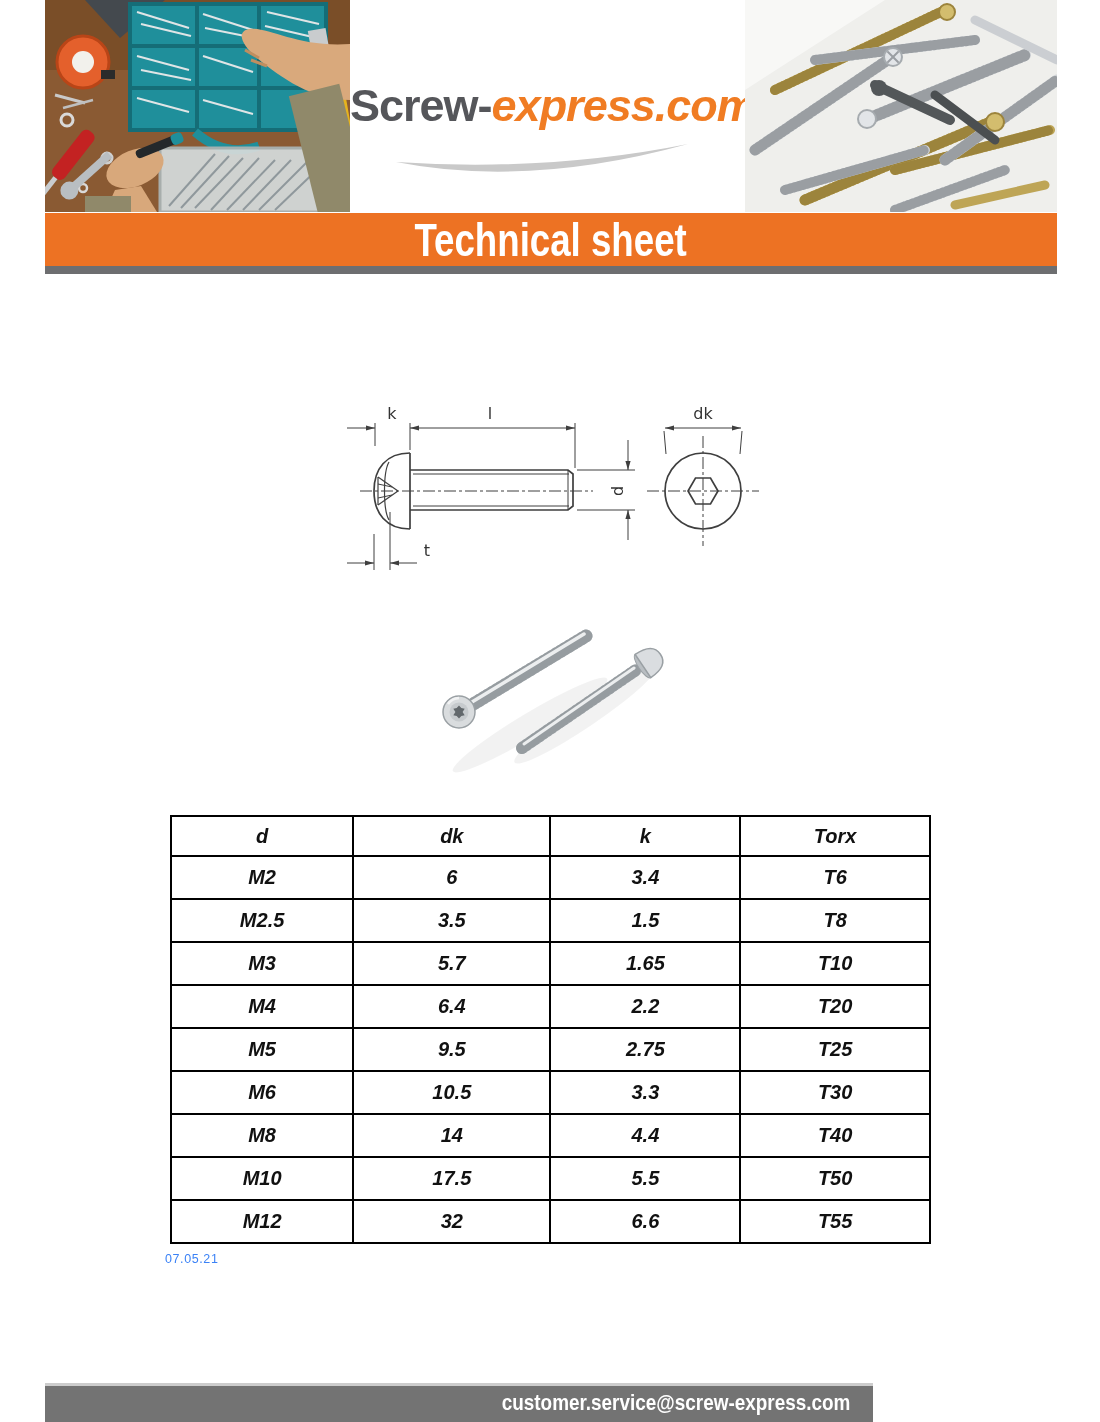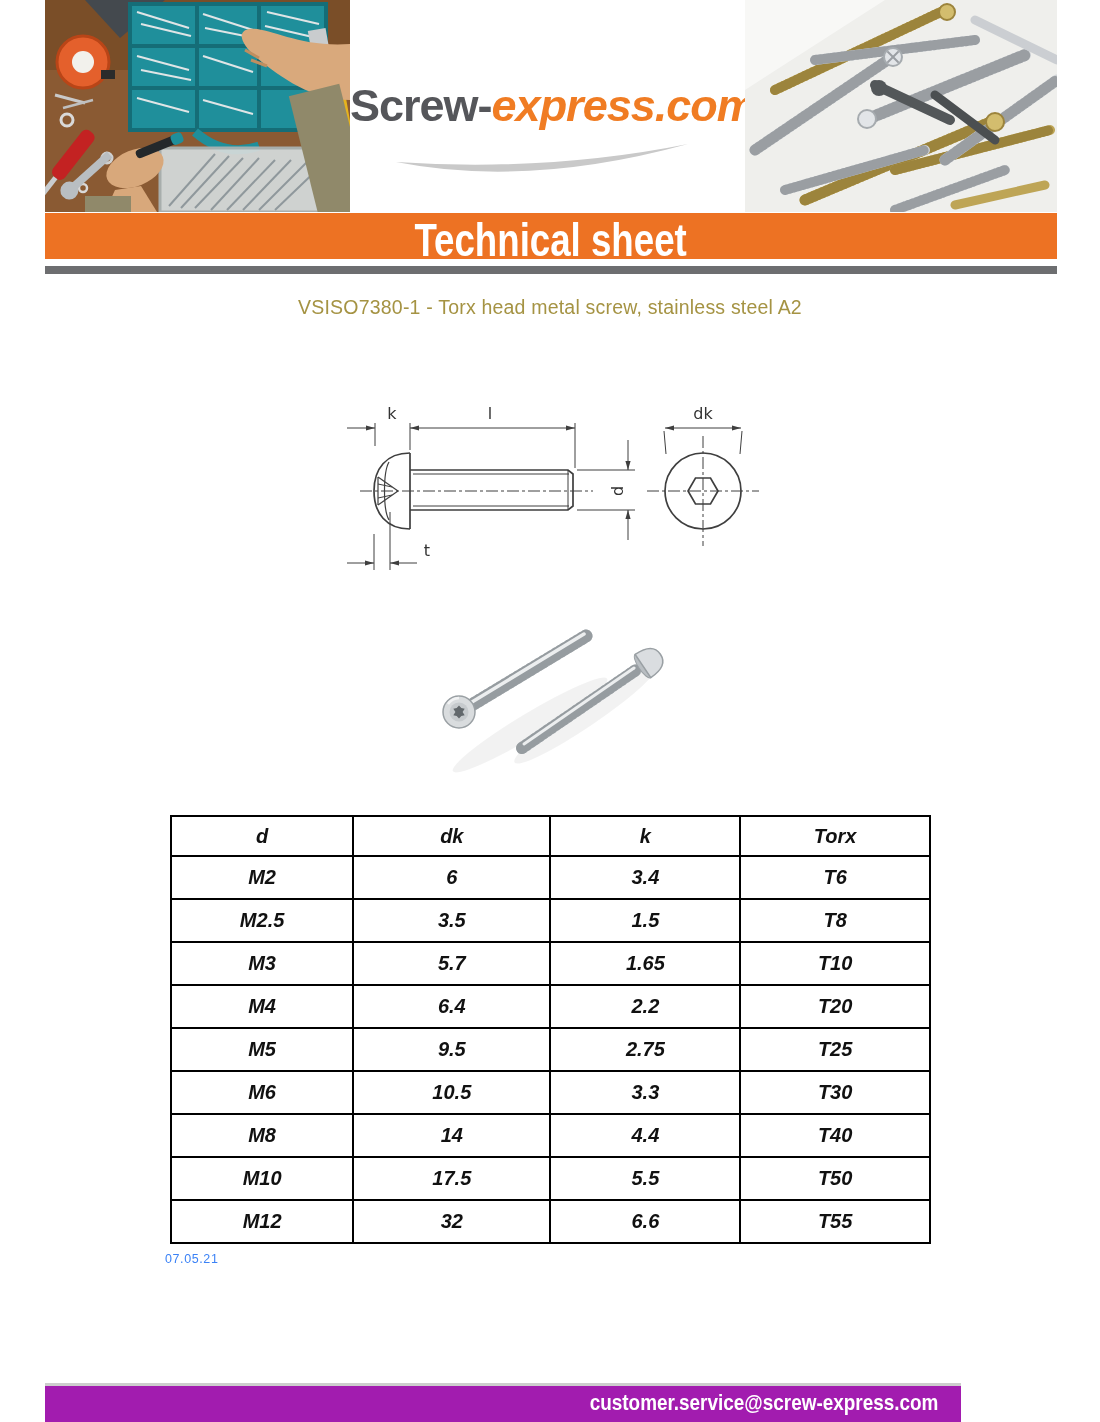--- a/index.html
+++ b/index.html
@@ -12,21 +12,21 @@
   #photo-left  { left:45px;  width:305px; }
   #photo-right { left:745px; width:312px; }
   #logo-wrap { position:absolute; left:350px; top:0; width:400px; height:212px; }
   #logo-text { position:absolute; top:80px; left:0; width:100%; text-align:right;
                font-size:45px; font-weight:bold; letter-spacing:-1px; white-space:nowrap; }
   #logo-text .lp { color:#55565a; }
   #logo-text .ls { color:#f07c23; font-style:italic; }
   #logo-swoosh { position:absolute; top:128px; left:28px; }
 
   
-  #banner { position:absolute; left:45px; top:213px; width:1012px; height:46px;
+  #banner { position:absolute; left:45px; top:213px; width:1012px; height:53px;
             background:#ed7223; text-align:center; }
   #banner .banner-text { display:inline-block; line-height:53px; color:#ffffff;
             font-size:47px; font-weight:bold; letter-spacing:0px;
             transform:scaleX(0.78); transform-origin:center; white-space:nowrap; }
   #banner-strip { position:absolute; left:45px; top:266px; width:1012px; height:8px; background:#6d6e70; }
 
   
   #subtitle { position:absolute; left:0; top:296px; width:1100px; text-align:center;
               color:#a59343; font-size:19.5px; letter-spacing:0.2px; }
 
@@ -39,22 +39,22 @@
   #spec-table th, #spec-table td {
       border:2px solid #000; text-align:center; font-weight:bold; font-style:italic;
       color:#111; font-size:20px; }
   #spec-table th { height:40px; }
   #spec-table td { height:43px; }
   #spec-table .c0 { width:24%; } #spec-table .c1 { width:26%; }
   #spec-table .c2 { width:25%; } #spec-table .c3 { width:25%; }
 
   
   #date-stamp { position:absolute; left:165px; top:1252px; font-size:12.5px; color:#3b82f6; letter-spacing:0.6px; }
-  #footer-bar { position:absolute; left:45px; top:1383px; width:916px; height:39px;
-                background:#a21caf; border-top:3px solid #cdcdcd; text-align:right; }
+  #footer-bar { position:absolute; left:45px; top:1383px; width:828px; height:39px;
+                background:#737373; border-top:3px solid #cdcdcd; text-align:right; }
   #footer-bar .email { display:inline-block; line-height:34px; padding-right:26px; color:#ffffff;
                 font-size:21.5px; font-weight:bold; transform:scaleX(0.88); transform-origin:right center;
                 white-space:nowrap; }
 
   svg text { font-family:"DejaVu Sans", sans-serif; }
 </style>
 </head>
 <body>
 
 <div id="page">
@@ -193,21 +193,20 @@
       <rect x="0" y="0" width="312" height="212" fill="#ffffff" opacity="0.12"></rect>
       <polygon points="0,0 140,0 0,90" fill="#ffffff" opacity="0.55"></polygon>
     </svg>
   </div>
 
   <div id="banner">
     <span class="banner-text">Technical sheet</span>
   </div>
   <div id="banner-strip"></div>
 
-  <div id="subtitle">VSISO7380-1 - Torx head metal screw, stainless steel A2</div>
 
   <svg id="tech-drawing" viewBox="0 0 430 200">
     <g stroke="#3f3f3f" fill="none">
 
       <line x1="25" y1="103" x2="258" y2="103" stroke-width="1" stroke-dasharray="12 3 3 3"></line>
       <line x1="312" y1="103" x2="424" y2="103" stroke-width="1" stroke-dasharray="12 3 3 3"></line>
       <line x1="368" y1="48" x2="368" y2="158" stroke-width="1" stroke-dasharray="12 3 3 3"></line>
 
       <path d="M75,65 C51,65 39,81 39,103 C39,125 51,141 75,141" stroke-width="1.7"></path>
       <line x1="75" y1="65" x2="75" y2="141" stroke-width="1.7"></line>

